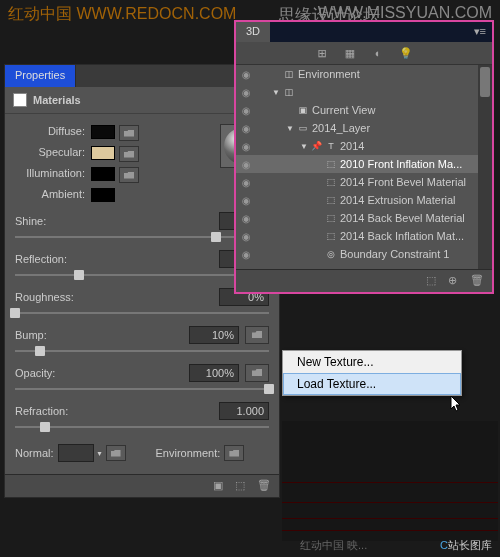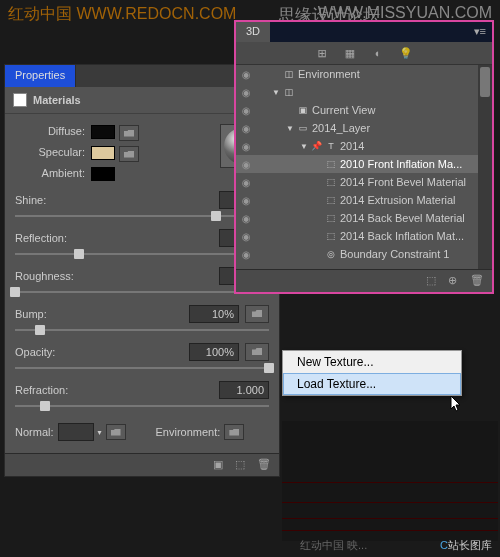--- a/index.html
+++ b/index.html
@@ -103,20 +103,27 @@
         </div>
     </div>
     <div class="prop-row">
       <label>Specular:</label>
       <div class="swatch tan"></div>
       <div class="folder-btn">
           <span class="folder-icon-tiny"></span>
         </div>
     </div>
     <div class="prop-row">
+      <label>Illumination:</label>
+      <div class="swatch black"></div>
+      <div class="folder-btn">
+          <span class="folder-icon-tiny"></span>
+        </div>
+    </div>
+    <div class="prop-row">
       <label>Ambient:</label>
       <div class="swatch black"></div>
     </div>
 
     <div id="sliders">
         <div class="slider-row">
           <div class="slider-label-row">
             <span>Shine:</span>
             <div style="display:flex;align-items:center">
               <span class="slider-value">79%</span>

